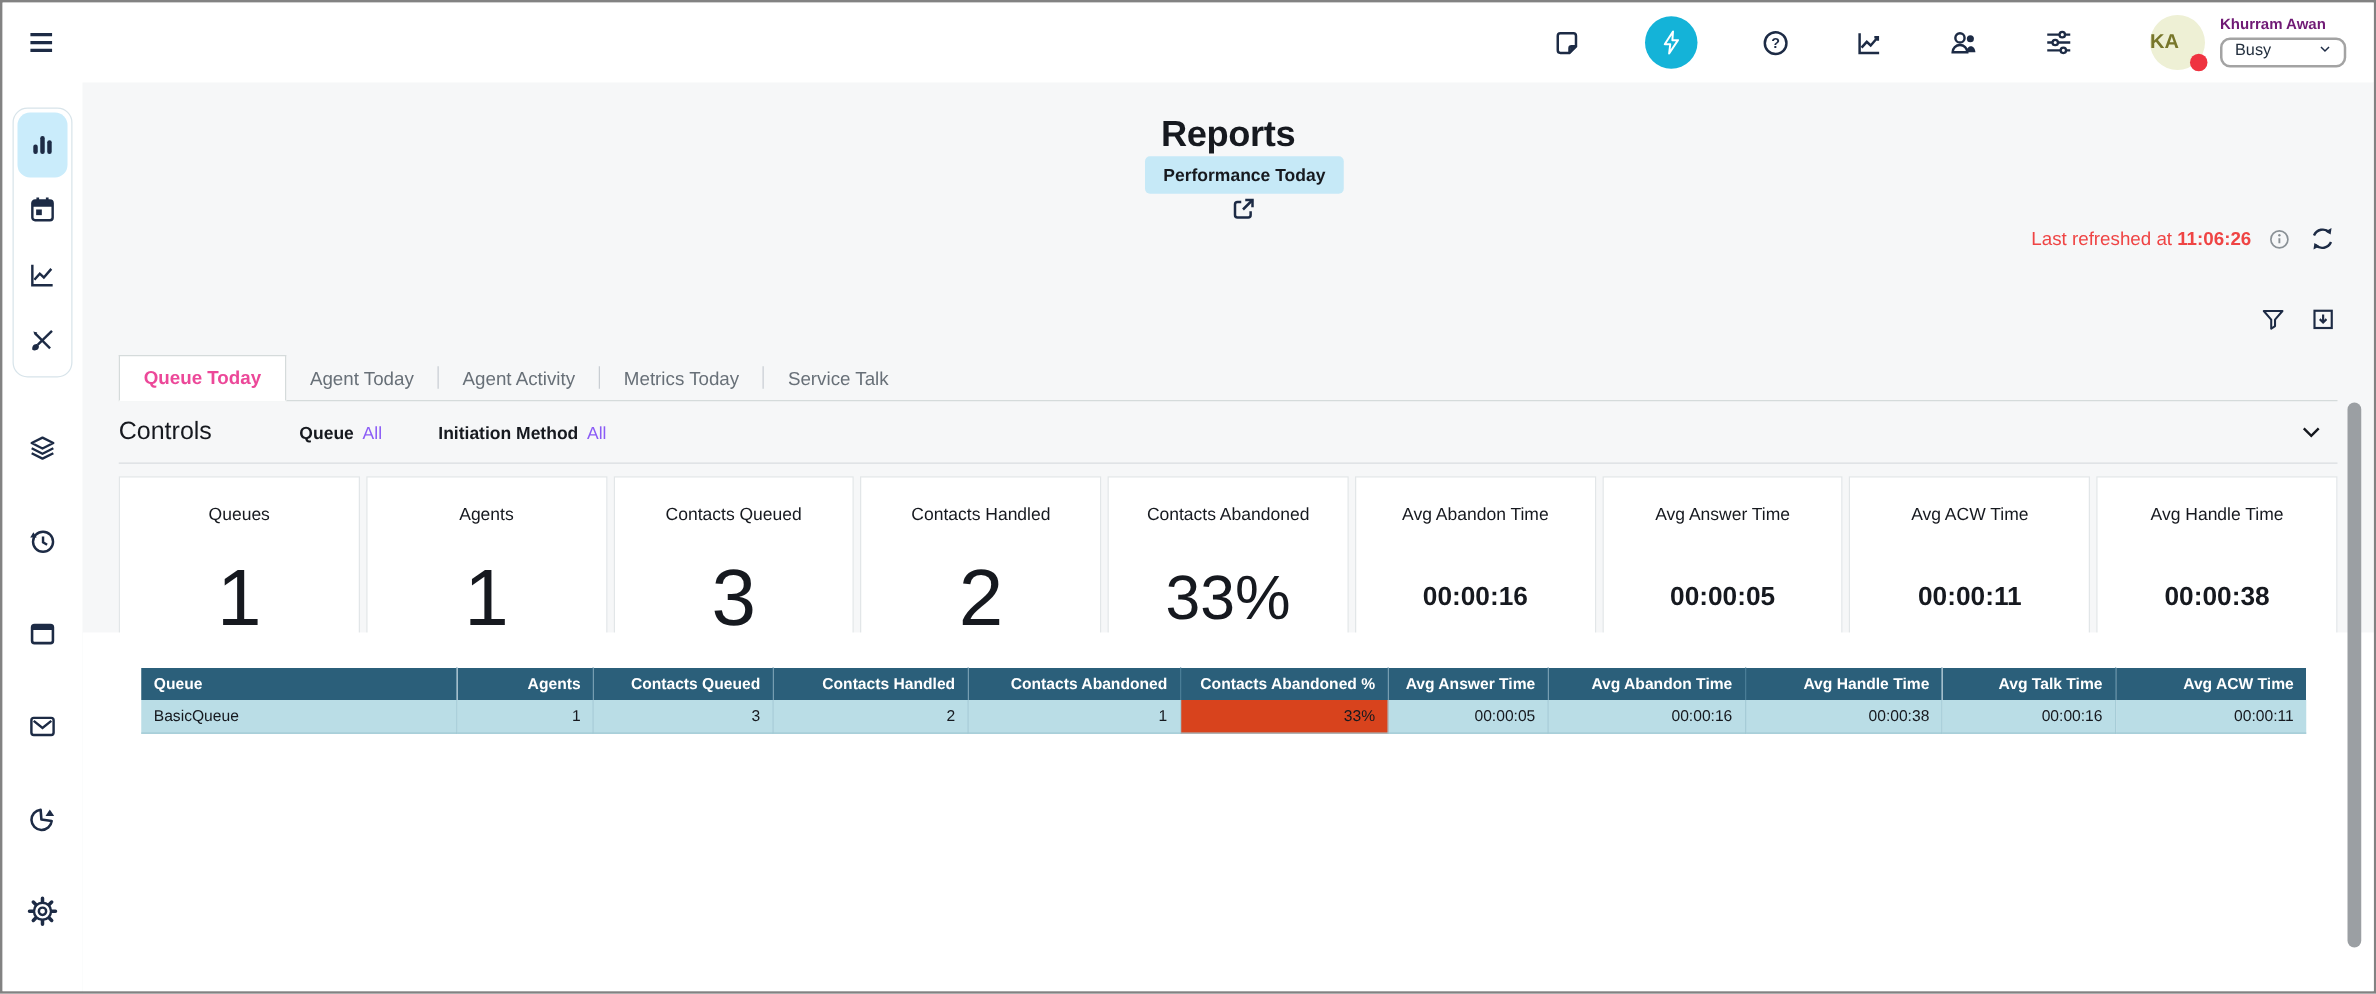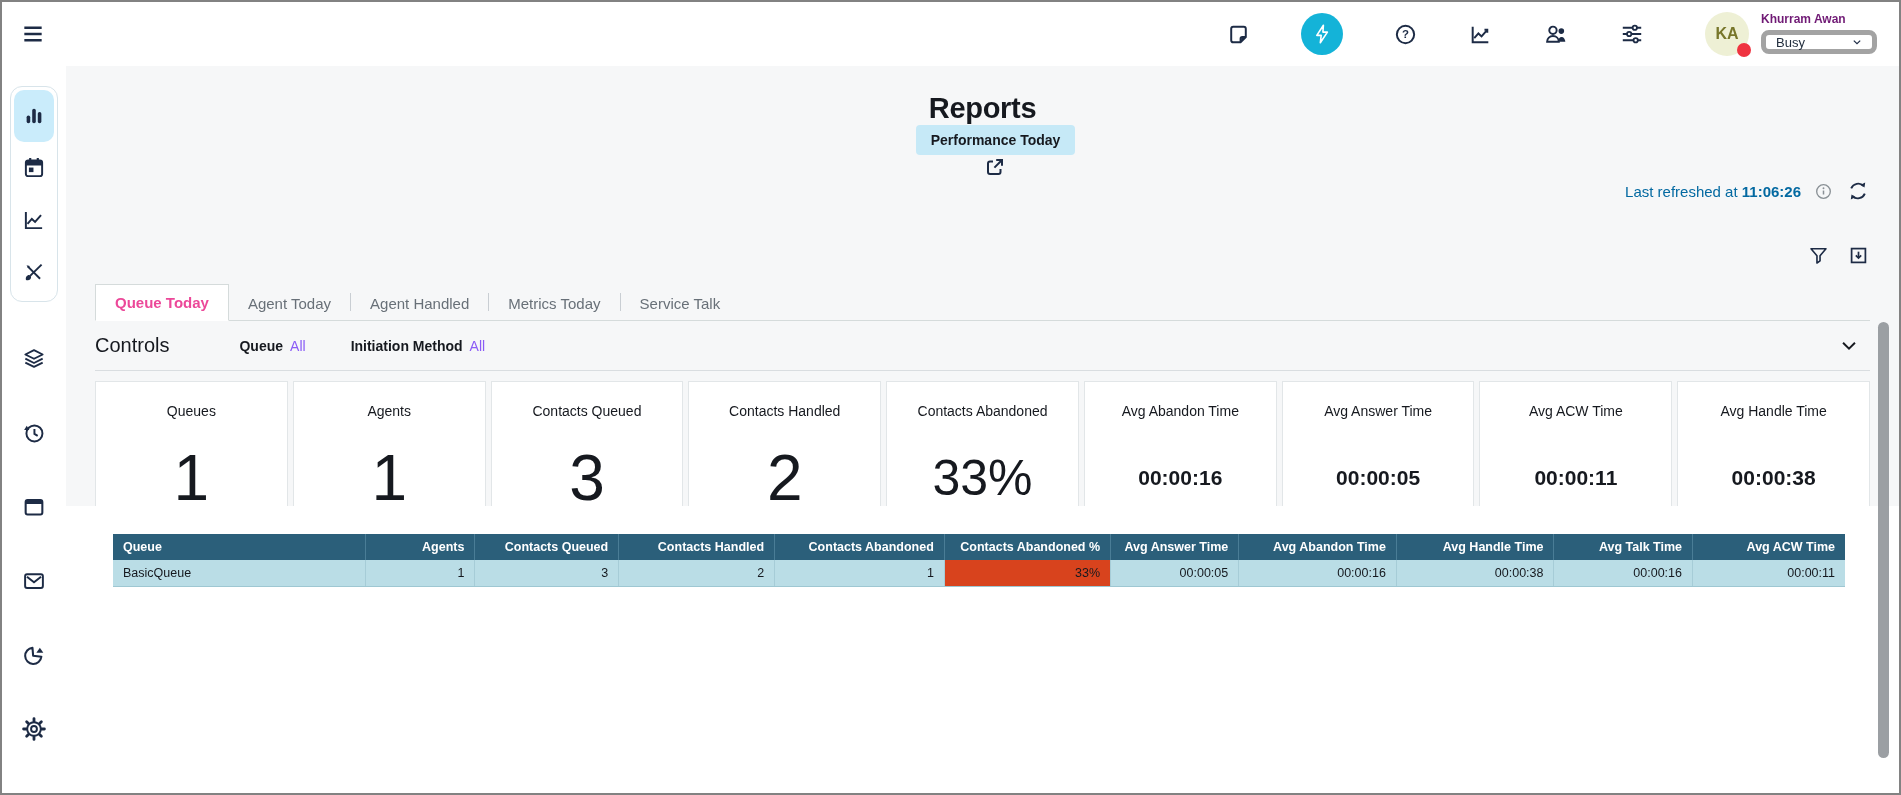--- a/index.html
+++ b/index.html
@@ -6,44 +6,44 @@
   html,body { background:#c9c9c9; }
   body { font-family: "Liberation Sans", "DejaVu Sans", sans-serif; }
   .window { width:1901px; height:795px; background:#fff; border:2px solid #828282; display:flex; flex-direction:column; overflow:hidden; }
 
   
   .topbar { height:64px; flex:0 0 64px; background:#fff; display:flex; align-items:center; padding:0 22px 0 18px; }
   .iconbtn { background:none; border:none; cursor:pointer; display:flex; align-items:center; justify-content:center; padding:0; }
   .topbar-right { margin-left:auto; display:flex; align-items:center; gap:50px; }
   .bolt-btn { width:42px; height:42px; border-radius:50%; background:#14b3d8; display:flex; align-items:center; justify-content:center; border:none; cursor:pointer; }
   .userbox { display:flex; align-items:flex-start; gap:12px; margin-left:10px; }
-  .avatar { position:relative; width:44px; height:44px; border-radius:50%; background:#eef0d5; color:#77762a; font-weight:700; font-size:16px; display:flex; align-items:center; justify-content:center; cursor:pointer; }
+  .avatar { position:relative; width:44px; height:44px; border-radius:50%; background:#eef0d5; color:#77762a; font-weight:700; font-size:16px; display:flex; align-items:center; justify-content:flex-start; cursor:pointer; }
   .presence-dot { position:absolute; right:-2px; bottom:-1px; width:14px; height:14px; border-radius:50%; background:#ef3340; }
   .usermeta { display:flex; flex-direction:column; gap:4px; }
   .username { font-size:12px; font-weight:700; color:#701a75; }
-  .status-select { width:116px; height:24px; border:5px solid #a3a3a3; border-radius:8px; display:flex; align-items:center; padding:0 8px 0 10px; font-size:13px; color:#232f3e; cursor:pointer; background:#fff; }
+  .status-select { width:101px; height:24px; border:2px solid #a3a3a3; border-radius:8px; display:flex; align-items:flex-start; padding:0 8px 0 10px; font-size:13px; color:#232f3e; cursor:pointer; background:#fff; }
   .status-select svg { margin-left:auto; }
 
   
   .body-row { flex:1; display:flex; min-height:0; }
   .sidebar { width:64px; flex:0 0 64px; background:#fff; display:flex; flex-direction:column; align-items:center; padding-top:20px; }
   .nav-group { width:48px; border:1px solid #d8e4ea; border-radius:12px; background:#fff; padding:3px; display:flex; flex-direction:column; }
   .nav-item { width:40px; height:52px; display:flex; align-items:center; justify-content:center; border-radius:10px; cursor:pointer; background:none; border:none; }
   .nav-item.active { background:#caecfb; }
   .nav-lower { margin-top:44px; display:flex; flex-direction:column; gap:48px; align-items:center; }
 
   .main { flex:1; background:#f6f7f8; position:relative; padding:0 29px; overflow:hidden; }
 
   
   .page-header { margin-top:26px; display:flex; align-items:center;flex-direction:column; }
   .page-title { font-size:29px; font-weight:800; color:#16191f; letter-spacing:-0.3px; }
   .perf-badge { margin-left:26px; background:#c6e9f7; color:#16191f; font-size:14px; font-weight:700; padding:7px 15px; border-radius:4px; cursor:pointer; }
   .openlink { margin-left:24px; }
   .refresh-area { margin-left:auto; display:flex; align-items:center; gap:13px; }
-  .refresh-text { font-size:15px; color:#0369a1; }
+  .refresh-text { font-size:15px; color:#ef4444; }
   .refresh-text b { font-weight:800; }
 
   
   .filter-row { margin-top:40px; display:flex; justify-content:flex-end; gap:17px; height:24px; }
 
   
   .tabbar { margin-top:16px; display:flex; align-items:flex-end; border-bottom:1px solid #d5dbdb; }
   .tab { padding:9px 19px; font-size:15px; color:#687078; cursor:pointer; background:none; border:none; position:relative; top:1px; }
   .tab.active { background:#fff; border:1px solid #d5dbdb; border-bottom:1px solid #fff; color:#ec4899; font-weight:700; }
   .tab-sep { width:1px; height:18px; background:#c9ced3; margin-bottom:9px; }
@@ -282,21 +282,21 @@
             <path d="M12 8v6.2" stroke="#1d2b45" stroke-width="1.8"></path>
             <path d="M9.2 11.8 12 14.6l2.8-2.8" stroke="#1d2b45" stroke-width="1.8"></path>
           </svg>
         </button>
       </div>
 
       <div class="tabbar">
         <button class="tab active">Queue Today</button>
         <button class="tab">Agent Today</button>
         <span class="tab-sep"></span>
-        <button class="tab">Agent Handled</button>
+        <button class="tab">Agent Activity</button>
         <span class="tab-sep"></span>
         <button class="tab">Metrics Today</button>
         <span class="tab-sep"></span>
         <button class="tab">Service Talk</button>
       </div>
 
       <div class="controls-row">
         <span class="controls-label">Controls</span>
         <span class="ctl-filter">
           <span class="ctl-name">Queue</span>

